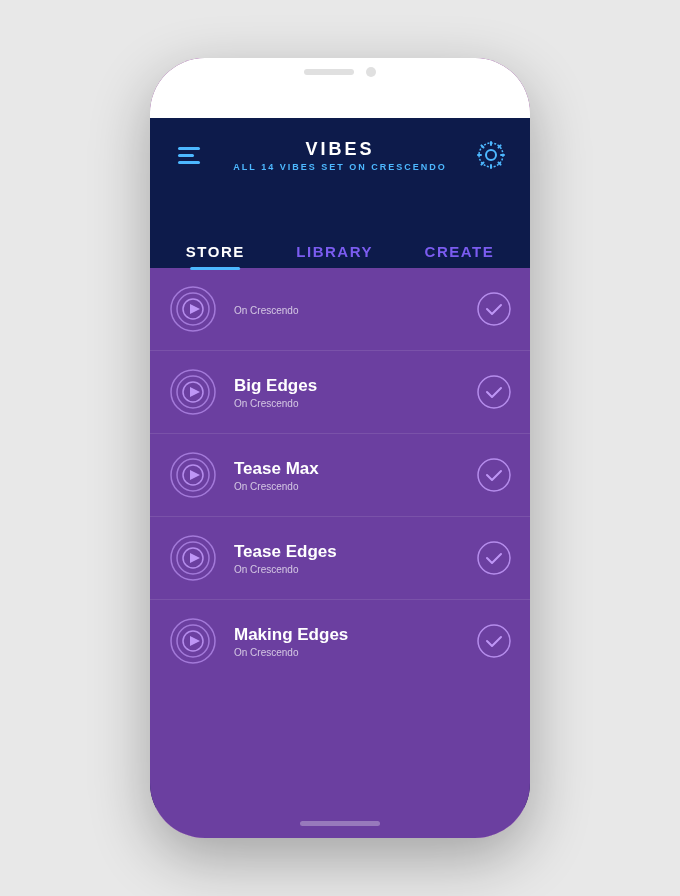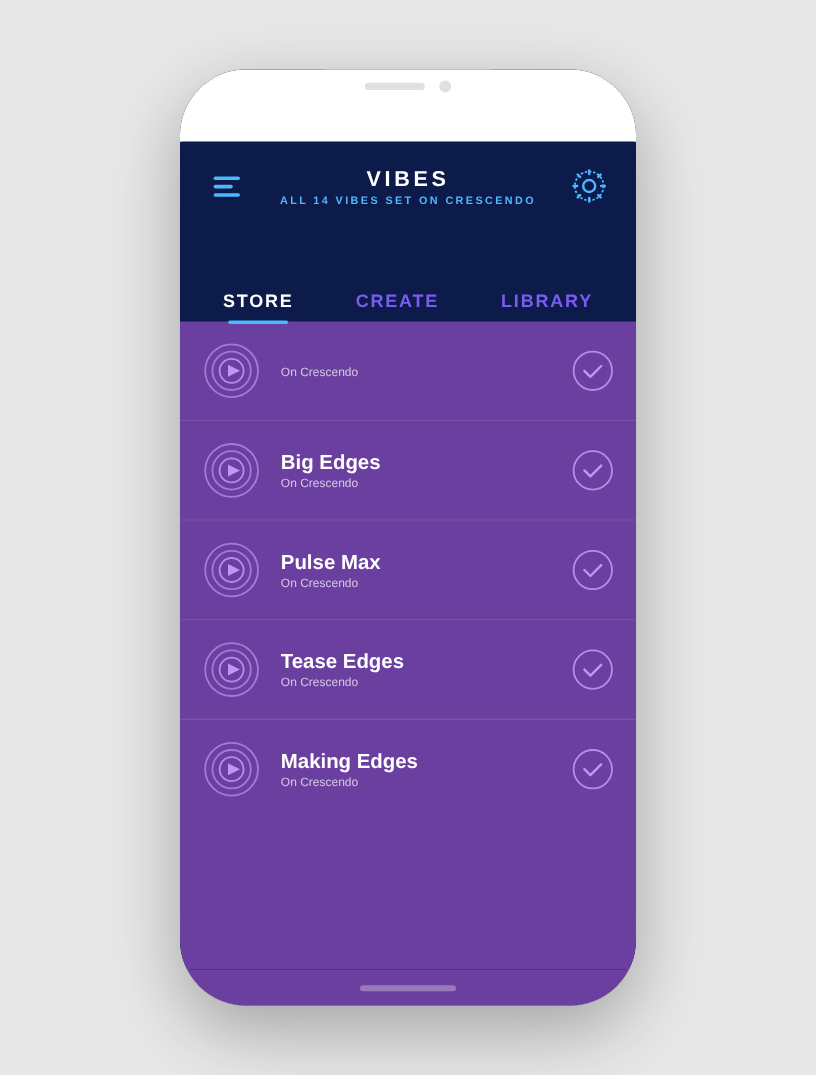--- a/index.html
+++ b/index.html
@@ -9,21 +9,21 @@
       background: #e8e8e8;
       display: flex;
       align-items: center;
       justify-content: center;
       font-family: -apple-system, BlinkMacSystemFont, 'Helvetica Neue', Arial, sans-serif;
     }
 
     .phone-outer {
       width: 380px;
       height: 780px;
-      background: #0f172a;
+      background: #a21caf;
       border-radius: 55px;
       box-shadow: 0 20px 60px rgba(0,0,0,0.3), inset 0 0 0 2px #d0d0d0;
       position: relative;
       display: flex;
       flex-direction: column;
       align-items: center;
       overflow: hidden;
     }
 
     
@@ -279,22 +279,22 @@
         <svg viewBox="0 0 30 30" fill="none" xmlns="http://www.w3.org/2000/svg">
           <circle cx="15" cy="15" r="5" stroke="#4db8ff" stroke-width="2"></circle>
           <path d="M15 2v3M15 25v3M2 15h3M25 15h3M5.4 5.4l2.1 2.1M22.5 22.5l2.1 2.1M5.4 24.6l2.1-2.1M22.5 7.5l2.1-2.1" stroke="#4db8ff" stroke-width="2" stroke-linecap="round"></path>
           <circle cx="15" cy="15" r="12" stroke="#4db8ff" stroke-width="1.5" stroke-dasharray="2 1.5"></circle>
         </svg>
       </div>
     </div>
 
     <div class="tabs">
       <div class="tab active">STORE</div>
+      <div class="tab" style="color:#7b5cf0;">LIBRARY</div>
       <div class="tab" style="color:#7b5cf0;">CREATE</div>
-      <div class="tab" style="color:#7b5cf0;">LIBRARY</div>
     </div>
 
     <div class="list">
 
       <div class="list-item">
         <div class="item-icon">
           <svg viewBox="0 0 50 50" xmlns="http://www.w3.org/2000/svg">
             <circle cx="25" cy="25" r="22" stroke="rgba(200,160,255,0.6)" stroke-width="1.5" fill="none"></circle>
             <circle cx="25" cy="25" r="16" stroke="rgba(200,160,255,0.6)" stroke-width="1.5" fill="none"></circle>
             <circle cx="25" cy="25" r="10" stroke="rgba(200,160,255,0.8)" stroke-width="1.5" fill="none"></circle>
@@ -336,21 +336,21 @@
       <div class="list-item">
         <div class="item-icon">
           <svg viewBox="0 0 50 50" xmlns="http://www.w3.org/2000/svg">
             <circle cx="25" cy="25" r="22" stroke="rgba(200,160,255,0.6)" stroke-width="1.5" fill="none"></circle>
             <circle cx="25" cy="25" r="16" stroke="rgba(200,160,255,0.6)" stroke-width="1.5" fill="none"></circle>
             <circle cx="25" cy="25" r="10" stroke="rgba(200,160,255,0.8)" stroke-width="1.5" fill="none"></circle>
             <polygon points="22,20 32,25 22,30" fill="rgba(200,160,255,0.9)"></polygon>
           </svg>
         </div>
         <div class="item-text">
-          <div class="item-title">Pulse Max</div>
+          <div class="item-title">Tease Max</div>
           <div class="item-subtitle">On Crescendo</div>
         </div>
         <div class="item-check">
           <svg viewBox="0 0 36 36" xmlns="http://www.w3.org/2000/svg">
             <circle cx="18" cy="18" r="16" stroke="rgba(200,160,255,0.8)" stroke-width="1.5" fill="none"></circle>
             <path d="M11 18l5 5 9-9" stroke="rgba(200,160,255,0.9)" stroke-width="2" stroke-linecap="round" stroke-linejoin="round" fill="none"></path>
           </svg>
         </div>
       </div>
 

